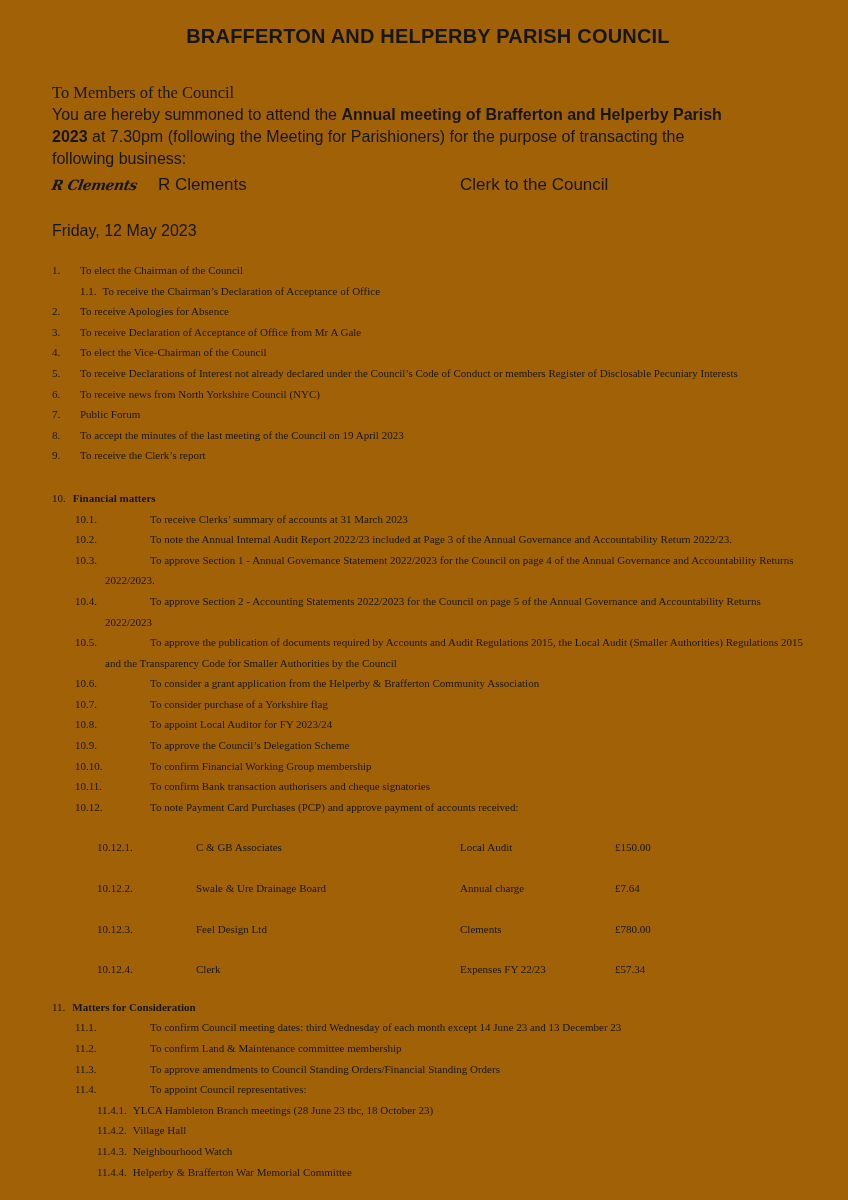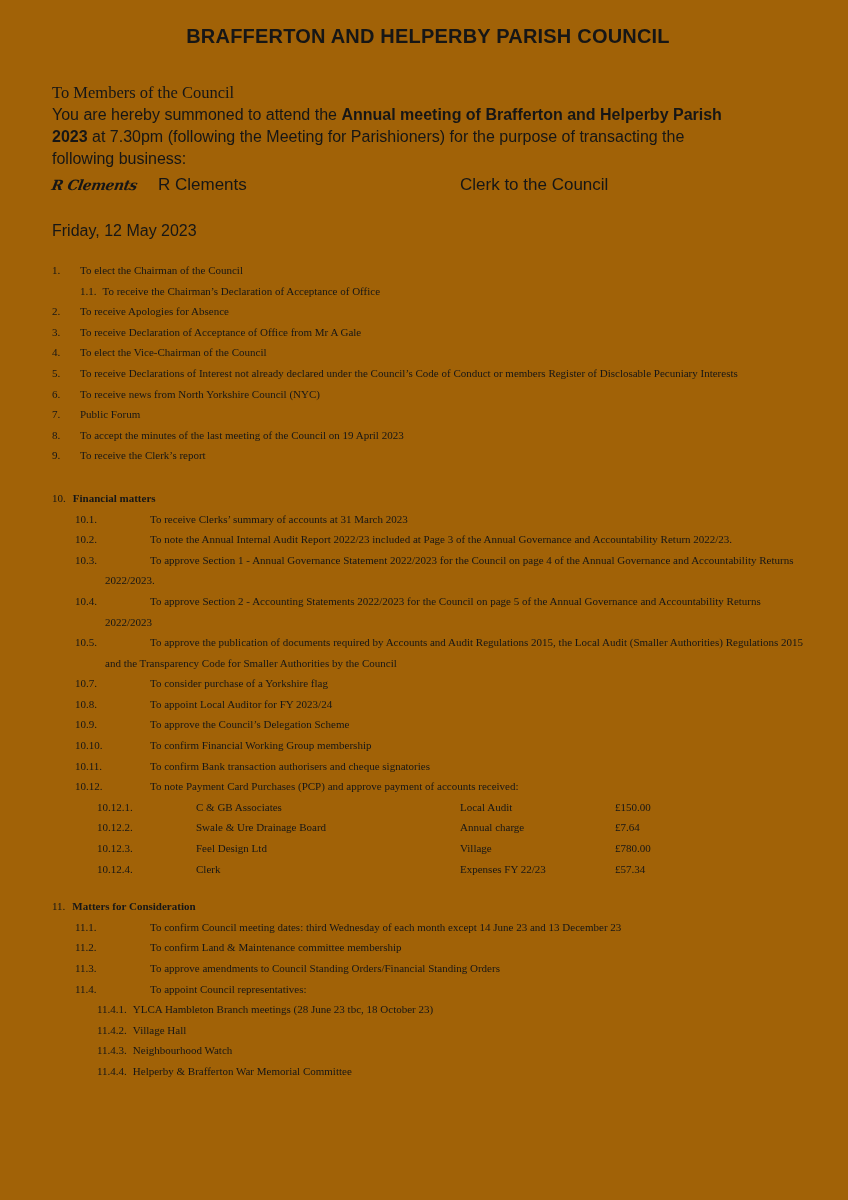--- a/index.html
+++ b/index.html
@@ -75,21 +75,21 @@
   #sec-fin{margin-top:22px;}
   #sec-matters{margin-top:17px;}
   .item-l1{padding-left:28px;}
   .item-l1 .num{display:inline-block;width:28px;margin-left:-28px;vertical-align:top;}
   .item-sub1{padding-left:28px;}
   .item-sub1 .num{margin-right:6px;}
   .section-head .num{margin-right:7px;}
   .section-head .head-txt{font-weight:700;}
   .item-l2{padding-left:53px;}
   .item-l2 .num{display:inline-block;width:75px;margin-left:-30px;vertical-align:top;}
-  .payment-row{display:flex;padding-left:45px;}
+  .payment-row{display:flex;padding-left:45px;margin-top:20px;}
   .payment-row .pnum{width:99px;flex:none;}
   .payment-row .payee{width:264px;flex:none;}
   .payment-row .pdesc{width:155px;flex:none;}
   .item-l3{padding-left:45px;}
   .item-l3 .num{margin-right:6px;}
 </style>
 </head>
 <body>
 
 <div class="page">
@@ -126,20 +126,21 @@
       <div class="item-l1"><span class="num">9.</span><span>To receive the Clerk’s report</span></div>
     </div>
 
     <div id="sec-fin">
       <div class="section-head"><span class="num">10.</span><span class="head-txt">Financial matters</span></div>
       <div class="item-l2"><span class="num">10.1.</span><span>To receive Clerks’ summary of accounts at 31 March 2023</span></div>
       <div class="item-l2"><span class="num">10.2.</span><span>To note the Annual Internal Audit Report 2022/23 included at Page 3 of the Annual Governance and Accountability Return 2022/23.</span></div>
       <div class="item-l2"><span class="num">10.3.</span><span>To approve Section 1 - Annual Governance Statement 2022/2023 for the Council on page 4 of the Annual Governance and Accountability Returns 2022/2023.</span></div>
       <div class="item-l2"><span class="num">10.4.</span><span>To approve Section 2 - Accounting Statements 2022/2023 for the Council on page 5 of the Annual Governance and Accountability Returns 2022/2023</span></div>
       <div class="item-l2"><span class="num">10.5.</span><span>To approve the publication of documents required by Accounts and Audit Regulations 2015, the Local Audit (Smaller Authorities) Regulations 2015 and the Transparency Code for Smaller Authorities by the Council</span></div>
+      <div class="item-l2"><span class="num">10.6.</span><span>To consider a grant application from the Helperby &amp; Brafferton Community Association</span></div>
       <div class="item-l2"><span class="num">10.7.</span><span>To consider purchase of a Yorkshire flag</span></div>
       <div class="item-l2"><span class="num">10.8.</span><span>To appoint Local Auditor for FY 2023/24</span></div>
       <div class="item-l2"><span class="num">10.9.</span><span>To approve the Council’s Delegation Scheme</span></div>
       <div class="item-l2"><span class="num">10.10.</span><span>To confirm Financial Working Group membership</span></div>
       <div class="item-l2"><span class="num">10.11.</span><span>To confirm Bank transaction authorisers and cheque signatories</span></div>
       <div class="item-l2"><span class="num">10.12.</span><span>To note Payment Card Purchases (PCP) and approve payment of accounts received:</span></div>
 
       <div class="payment-row">
           <span class="pnum">10.12.1.</span>
           <span class="payee">C &amp; GB Associates</span>
@@ -148,21 +149,21 @@
         </div>
       <div class="payment-row">
           <span class="pnum">10.12.2.</span>
           <span class="payee">Swale &amp; Ure Drainage Board</span>
           <span class="pdesc">Annual charge</span>
           <span class="pamt">£7.64</span>
         </div>
       <div class="payment-row">
           <span class="pnum">10.12.3.</span>
           <span class="payee">Feel Design Ltd</span>
-          <span class="pdesc">Village</span>
+          <span class="pdesc">Clements</span>
           <span class="pamt">£780.00</span>
         </div>
       <div class="payment-row">
           <span class="pnum">10.12.4.</span>
           <span class="payee">Clerk</span>
           <span class="pdesc">Expenses FY 22/23</span>
           <span class="pamt">£57.34</span>
         </div>
     </div>
 

